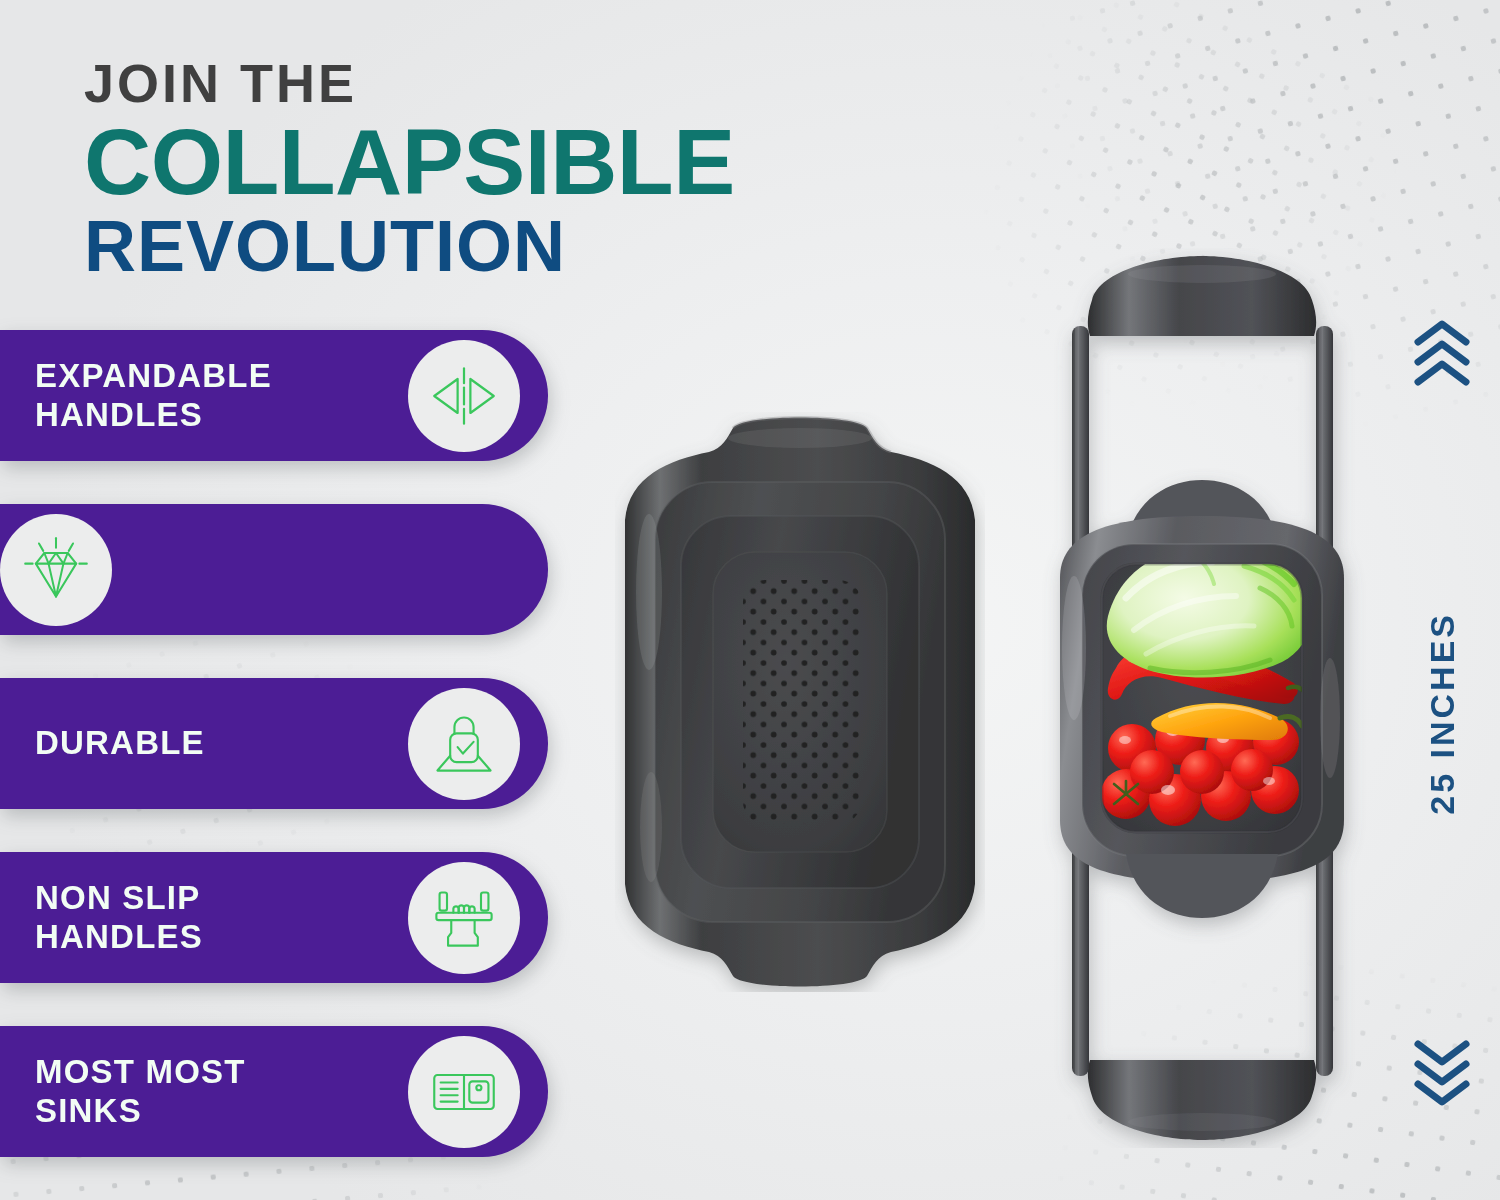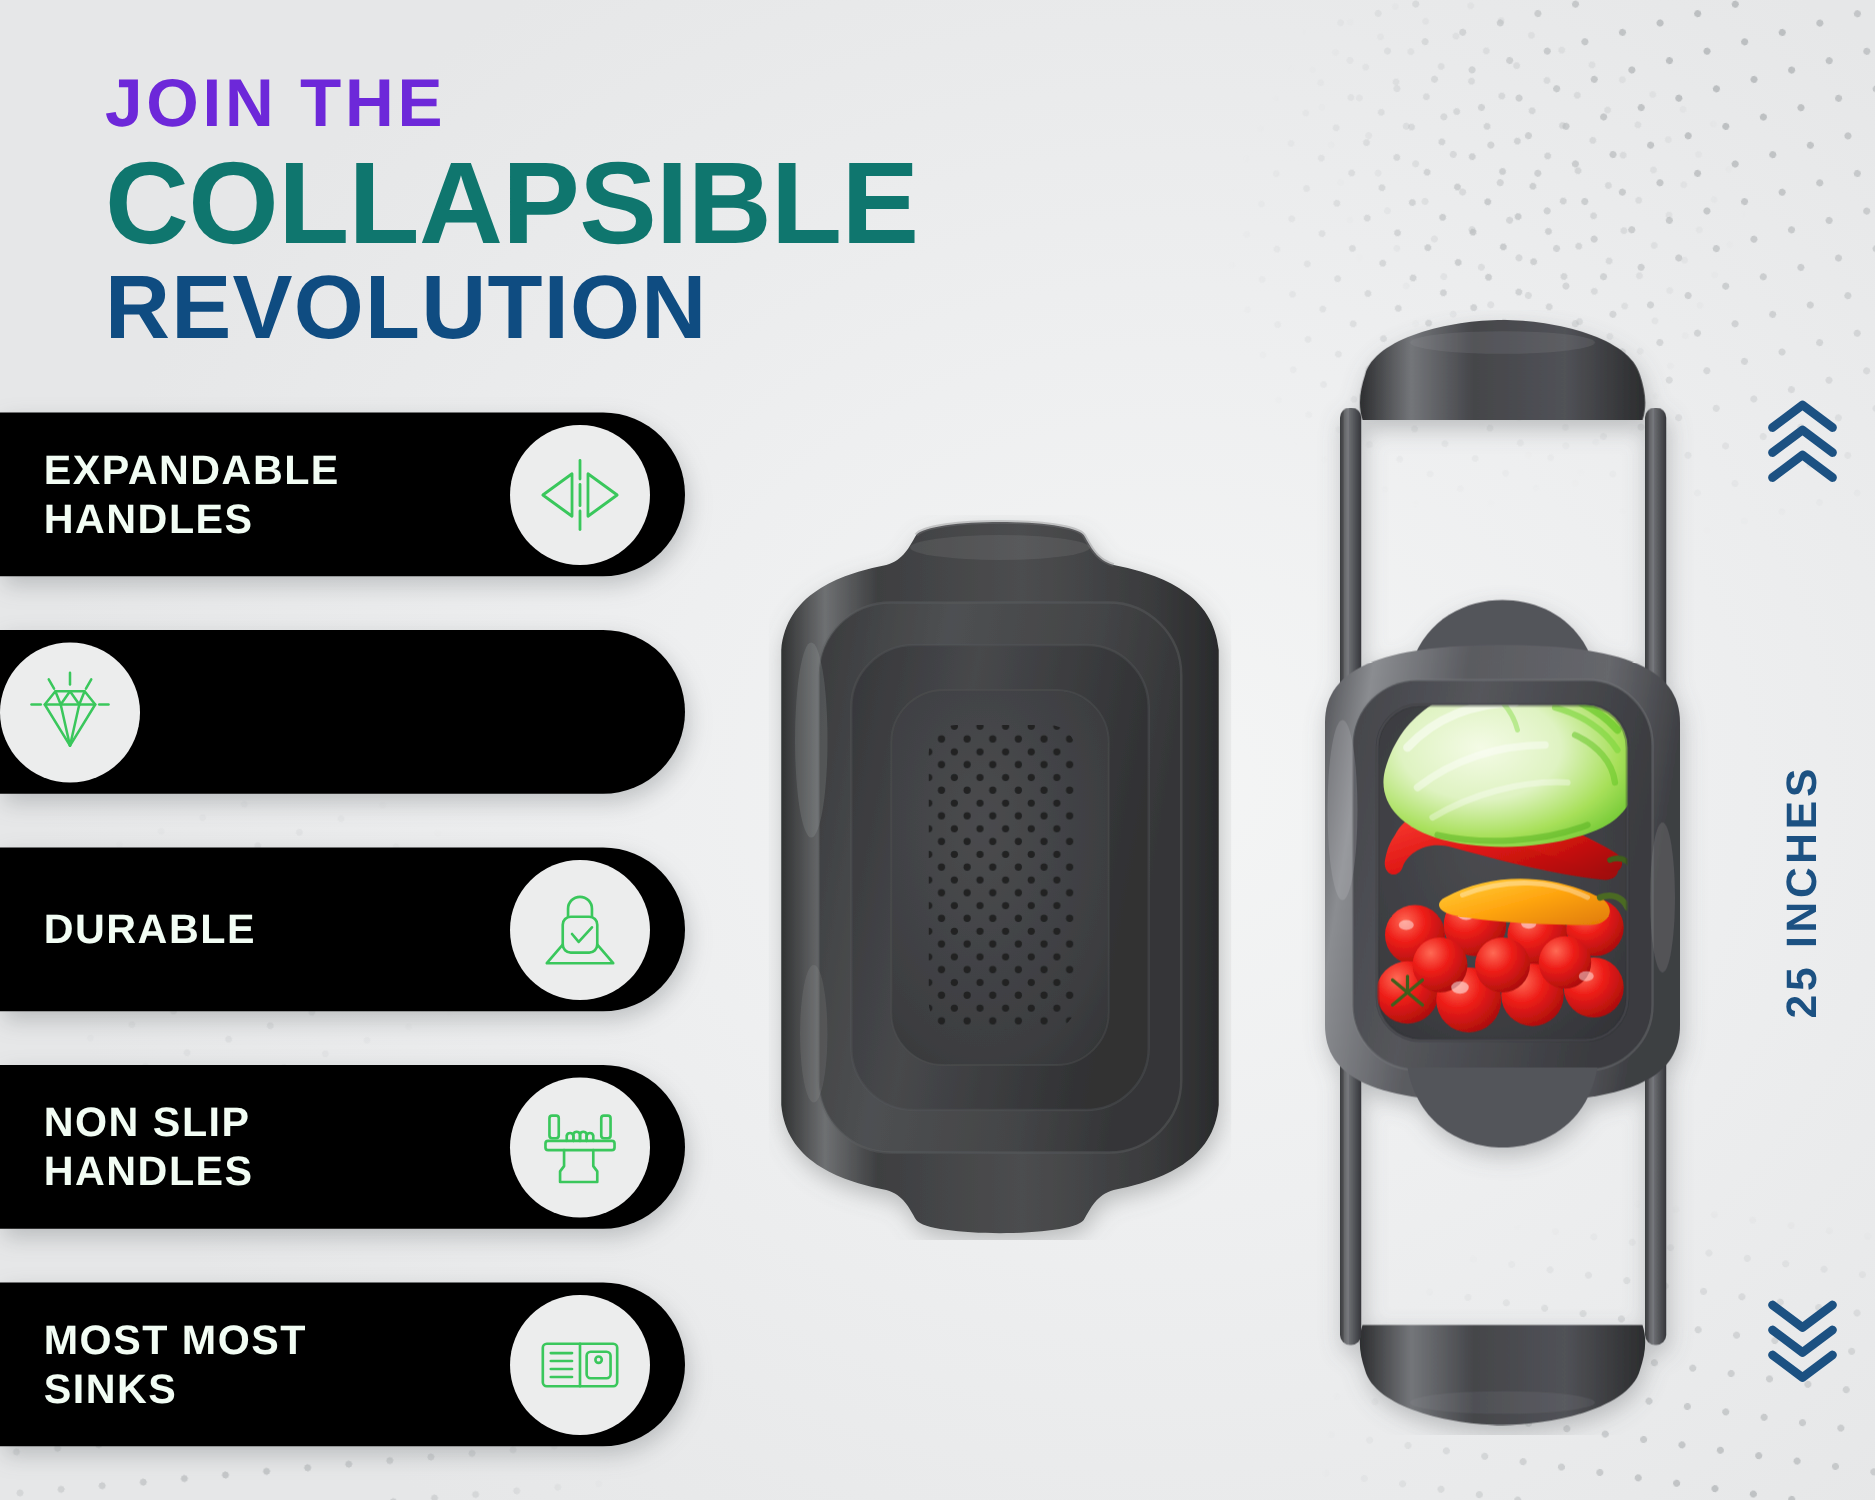--- a/index.html
+++ b/index.html
@@ -62,38 +62,38 @@
   }
 
   
   #headline {
     position: absolute;
     top: 56px; left: 84px; width: 1100px;
     z-index: 6;
   }
   .h-join {
     font-size: 54px; font-weight: 700; letter-spacing: 3px;
-    color: #6d28d9; line-height: 1.0;
+    color: #404040; line-height: 1.0;
   }
   .h-collapsible {
     font-size: 93px; font-weight: 700; letter-spacing: -0.5px;
     color: #0f766e; line-height: 1.04; margin-top: 4px;
   }
   .h-revolution {
     font-size: 72px; font-weight: 700; letter-spacing: 1px;
     color: #0f4c81; line-height: 1.05;
     text-align: left; margin-top: -2px; padding-right: 6px;
   }
 
   
   #features { position: absolute; left: 0; top: 330px; z-index: 7; }
   .pill {
     position: relative;
     width: 548px; height: 131px;
-    background: #000000;
+    background: #4c1d95;
     border-radius: 0 70px 70px 0;
     margin-bottom: 43px;
     display: flex; align-items: center;
     filter: drop-shadow(3px 7px 9px rgba(60,70,75,.26));
   }
   .pill-label {
     color: #f2fdf4;
     font-size: 33px; font-weight: 700;
     letter-spacing: 1.2px; line-height: 1.16;
     padding-left: 35px;

